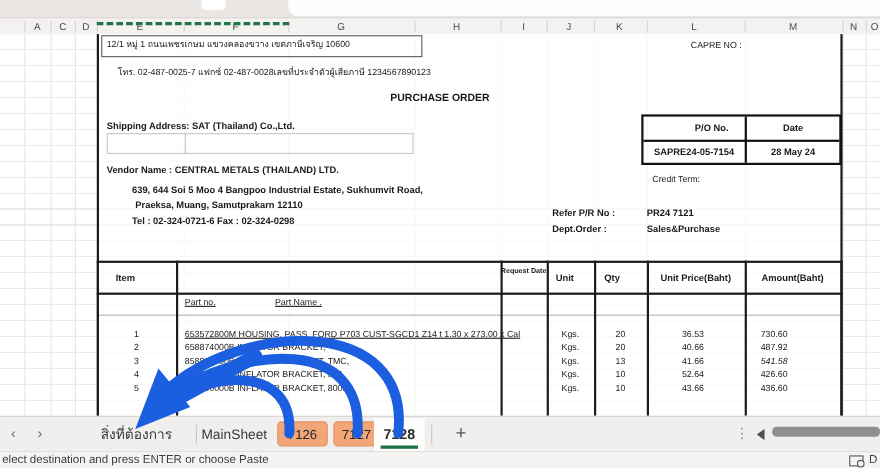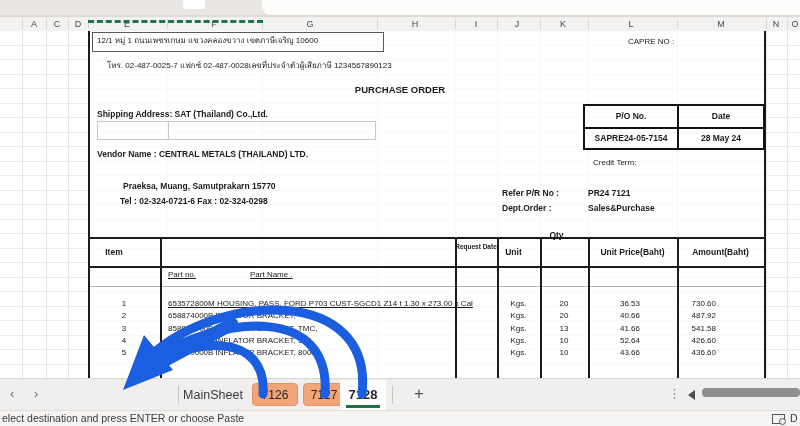--- a/index.html
+++ b/index.html
@@ -125,28 +125,29 @@
   <div class="abs t8" style="left:628px;top:37px;">CAPRE NO :</div>
   <div class="abs t85 b" style="left:97px;top:109px;">Shipping Address: SAT (Thailand) Co.,Ltd.</div>
   <div class="abs b" style="left:320px;top:84px;width:160px;text-align:center;font-size:9.5px;">PURCHASE ORDER</div>
 
   <div class="abs faint-cell" style="left:97px;top:121px;width:70px;height:17px;"></div>
   <div class="abs faint-cell" style="left:167px;top:121px;width:208px;height:17px;border-left:none;"></div>
 
   <div class="abs po-box">
     <div class="po-vdiv"></div>
       <div class="po-hdiv"></div>
-    <div class="po-cell" style="left:0;top:0;width:92px;">P/O No.</div>
+    <div class="po-cell" style="left:16px;top:0;width:92px;">P/O No.</div>
     <div class="po-cell" style="left:94px;top:0;width:84px;">Date</div>
     <div class="po-cell" style="left:0;top:22px;width:92px;">SAPRE24-05-7154</div>
     <div class="po-cell" style="left:94px;top:22px;width:84px;">28 May 24</div>
   </div>
 
   <div class="abs t85 b" style="left:97px;top:149px;">Vendor Name : CENTRAL METALS (THAILAND) LTD.</div>
-  <div class="abs t85 b" style="left:123px;top:181px;">Praeksa, Muang, Samutprakarn 15770</div>
+  <div class="abs t85 b" style="left:120px;top:167px;">639, 644 Soi 5 Moo 4 Bangpoo Industrial Estate, Sukhumvit Road,</div>
+  <div class="abs t85 b" style="left:123px;top:181px;">Praeksa, Muang, Samutprakarn 12110</div>
   <div class="abs t85 b" style="left:120px;top:196px;">Tel : 02-324-0721-6   Fax : 02-324-0298</div>
 
   <div class="abs t8" style="left:593px;top:158px;">Credit Term:</div>
   <div class="abs t85 b" style="left:502px;top:188px;">Refer P/R No :</div>
   <div class="abs t85 b" style="left:588px;top:188px;">PR24 7121</div>
   <div class="abs t85 b" style="left:502px;top:203px;">Dept.Order :</div>
   <div class="abs t85 b" style="left:588px;top:203px;">Sales&amp;Purchase</div>
 
   <div class="abs thick-h" style="left:88px;top:237px;width:678px;"></div>
   <div class="abs thick-h" style="left:88px;top:266px;width:678px;"></div>
@@ -156,21 +157,21 @@
   <div class="abs thick-v" style="left:455px;top:237px;height:141px;"></div>
   <div class="abs thick-v" style="left:497px;top:237px;height:141px;"></div>
   <div class="abs thick-v" style="left:540px;top:237px;height:141px;"></div>
   <div class="abs thick-v" style="left:588px;top:237px;height:141px;"></div>
   <div class="abs thick-v" style="left:677px;top:237px;height:141px;"></div>
   <div class="abs thick-v" style="left:764px;top:237px;height:141px;"></div>
 
   <div class="abs t85 b ctr" style="left:88px;top:247px;width:52px;">Item</div>
   <div class="abs b ctr" style="left:455px;top:243px;width:42px;font-size:6.5px;line-height:8px;">Request Date</div>
   <div class="abs t85 b ctr" style="left:497px;top:247px;width:33px;">Unit</div>
-  <div class="abs t85 b ctr" style="left:540px;top:230px;width:33px;">Qty</div>
+  <div class="abs t85 b ctr" style="left:540px;top:247px;width:33px;">Qty</div>
   <div class="abs t85 b ctr" style="left:588px;top:247px;width:89px;">Unit Price(Baht)</div>
   <div class="abs t85 b ctr" style="left:677px;top:247px;width:87px;">Amount(Baht)</div>
 
   <div class="abs t8 underline" style="left:168px;top:270px;">Part no.</div>
   <div class="abs t8 underline" style="left:250px;top:270px;">Part Name .</div>
 
   <div id="rows">
       <div class="abs t8" style="left: 88px; top: 299px; width: 72px; text-align: center;">1</div>
       <div class="abs t8" style="left: 168px; top: 299px; text-decoration: underline;">653572800M HOUSING, PASS, FORD P703 CUST-SGCD1 Z14 t 1.30 x 273.00 x Cal</div>
       <div class="abs t8" style="left: 497px; top: 299px; width: 43px; text-align: center;">Kgs.</div>
@@ -181,38 +182,39 @@
       <div class="abs t8" style="left: 168px; top: 311.3px;">658874000B INFLATOR BRACKET,</div>
       <div class="abs t8" style="left: 497px; top: 311.3px; width: 43px; text-align: center;">Kgs.</div>
       <div class="abs t8" style="left: 540px; top: 311.3px; width: 48px; text-align: center;">20</div>
       <div class="abs t8" style="left: 588px; top: 311.3px; width: 52px; text-align: right;">40.66</div>
       <div class="abs t8" style="left: 677px; top: 311.3px; width: 39px; text-align: right;">487.92</div>
       <div class="abs t8" style="left: 88px; top: 323.6px; width: 72px; text-align: center;">3</div>
       <div class="abs t8" style="left: 168px; top: 323.6px;">858874000B INFLATOR BRACKET, TMC,</div>
       <div class="abs t8" style="left: 497px; top: 323.6px; width: 43px; text-align: center;">Kgs.</div>
       <div class="abs t8" style="left: 540px; top: 323.6px; width: 48px; text-align: center;">13</div>
       <div class="abs t8" style="left: 588px; top: 323.6px; width: 52px; text-align: right;">41.66</div>
-      <div class="abs t8" style="left: 677px; top: 323.6px; width: 39px; text-align: right;">541.58</div>
+      <div class="abs t8" style="left: 677px; top: 323.6px; width: 39px; text-align: right; font-style: italic;">541.58</div>
       <div class="abs t8" style="left: 88px; top: 335.9px; width: 72px; text-align: center;">4</div>
       <div class="abs t8" style="left: 168px; top: 335.9px;">858877000B INFLATOR BRACKET, 354</div>
       <div class="abs t8" style="left: 497px; top: 335.9px; width: 43px; text-align: center;">Kgs.</div>
       <div class="abs t8" style="left: 540px; top: 335.9px; width: 48px; text-align: center;">10</div>
       <div class="abs t8" style="left: 588px; top: 335.9px; width: 52px; text-align: right;">52.64</div>
       <div class="abs t8" style="left: 677px; top: 335.9px; width: 39px; text-align: right;">426.60</div>
       <div class="abs t8" style="left: 88px; top: 348.2px; width: 72px; text-align: center;">5</div>
       <div class="abs t8" style="left: 168px; top: 348.2px;">858890000B INFLATOR BRACKET, 8008</div>
       <div class="abs t8" style="left: 497px; top: 348.2px; width: 43px; text-align: center;">Kgs.</div>
       <div class="abs t8" style="left: 540px; top: 348.2px; width: 48px; text-align: center;">10</div>
       <div class="abs t8" style="left: 588px; top: 348.2px; width: 52px; text-align: right;">43.66</div>
       <div class="abs t8" style="left: 677px; top: 348.2px; width: 39px; text-align: right;">436.60</div>
     </div>
 
   <div class="abs tabbar">
     <div class="navarrow" style="left:10px;">‹</div>
     <div class="navarrow" style="left:34px;">›</div>
+    <div class="sheettab" style="left:74px;width:100px;">สิ่งที่ต้องการ</div>
     <div class="tabdiv" style="left:178px;"></div>
     <div class="sheettab" style="left:182px;width:62px;">MainSheet</div>
     <div class="pill" style="left:252px;width:46px;">7126</div>
     <div class="pill" style="left:303px;width:42px;">7127</div>
     <div class="activetab">7128</div>
     <div class="active-underline"></div>
     <div class="tabdiv" style="left:392px;"></div>
     <div class="addtab">+</div>
     <div class="dots">⋮</div>
     <div class="scroll-left"></div>

